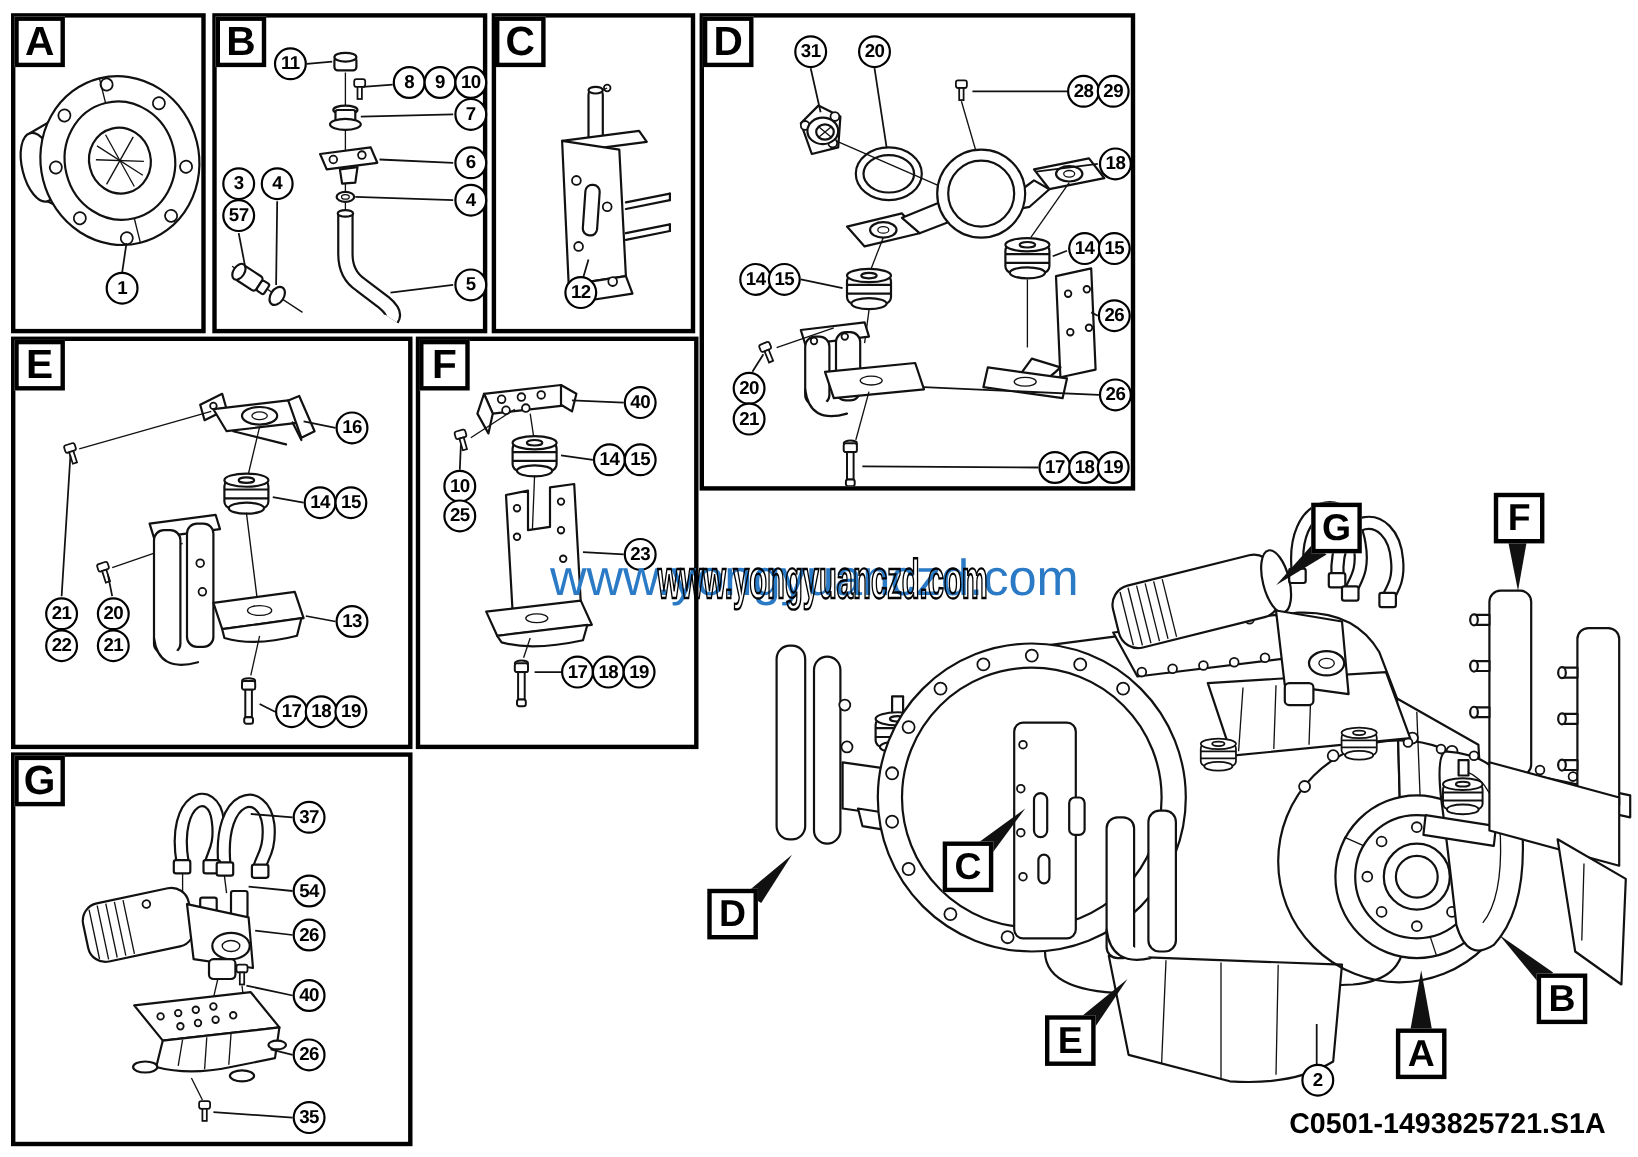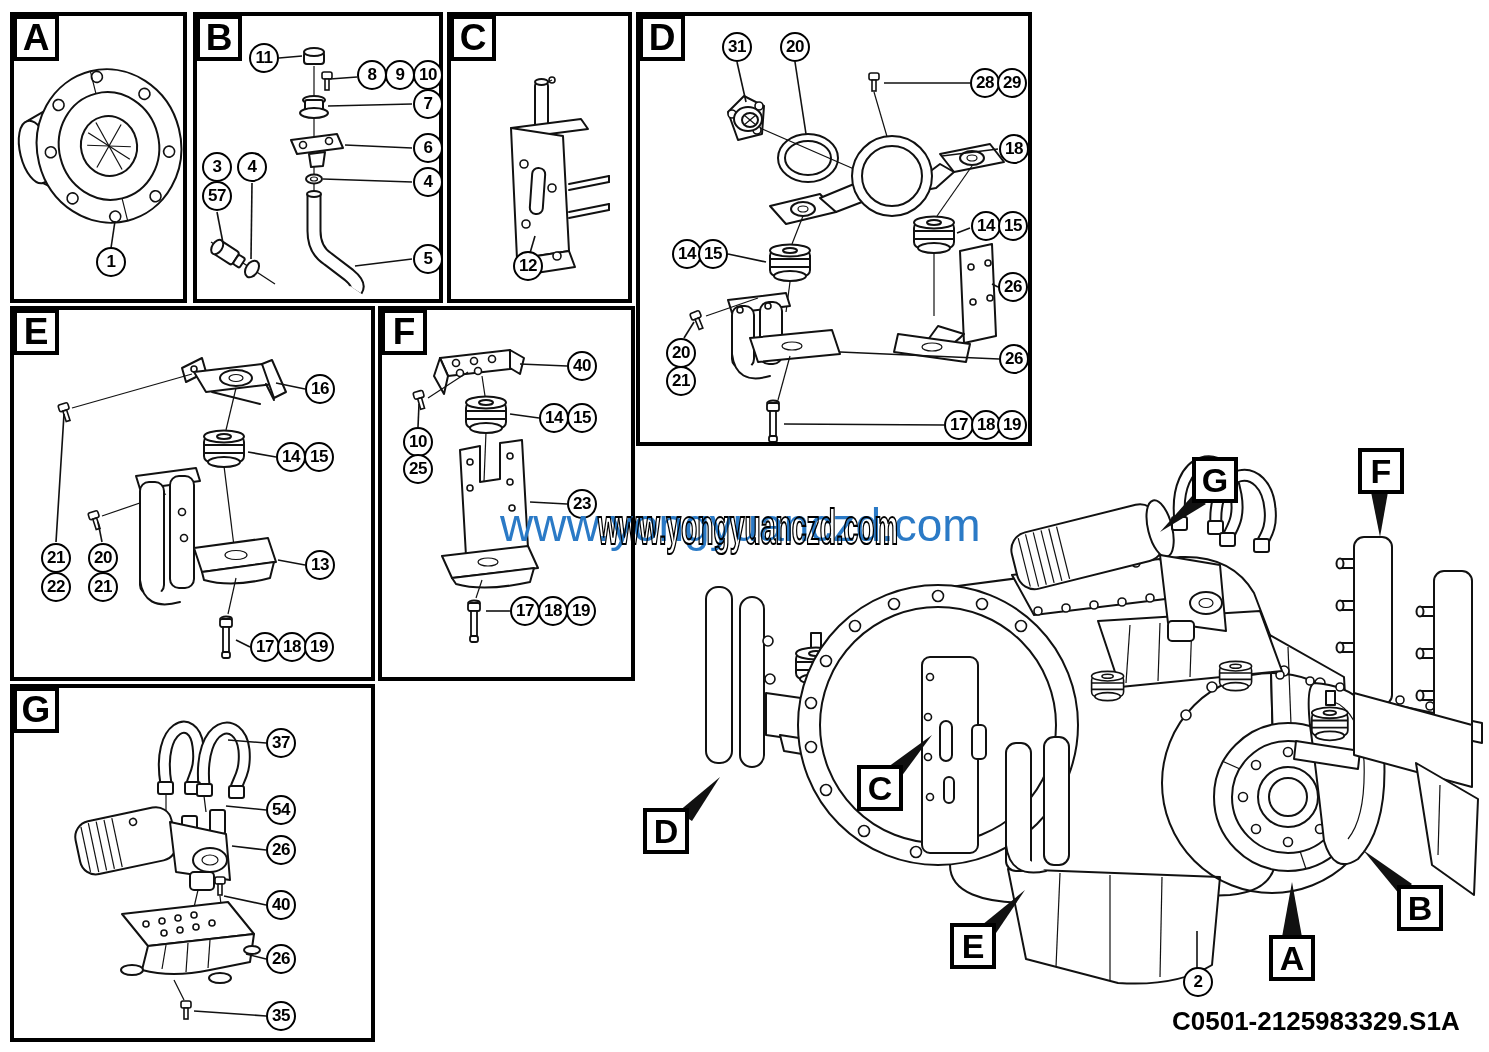--- a/index.html
+++ b/index.html
@@ -654,15 +654,15 @@
 <div class="albox" style="left:1397px;top:885px">B</div>
 <div class="co" style="left:1183px;top:967px">2</div>
 
 <div id="wm">
   <div class="blue" style="color: rgb(43, 122, 198);">www.yongyuanczd.com</div>
   <svg width="320" height="70">
     <text x="2" y="50" font-size="50" font-weight="bold" textLength="300" lengthAdjust="spacingAndGlyphs" fill="none" stroke="#000" stroke-width="2.2">www.yongyuanczd.com</text>
   </svg>
 </div>
 
-<div id="code">C0501-2125983329.S1A</div>
+<div id="code">C0501-1493825721.S1A</div>
 
 </div>
 
 </body></html>

